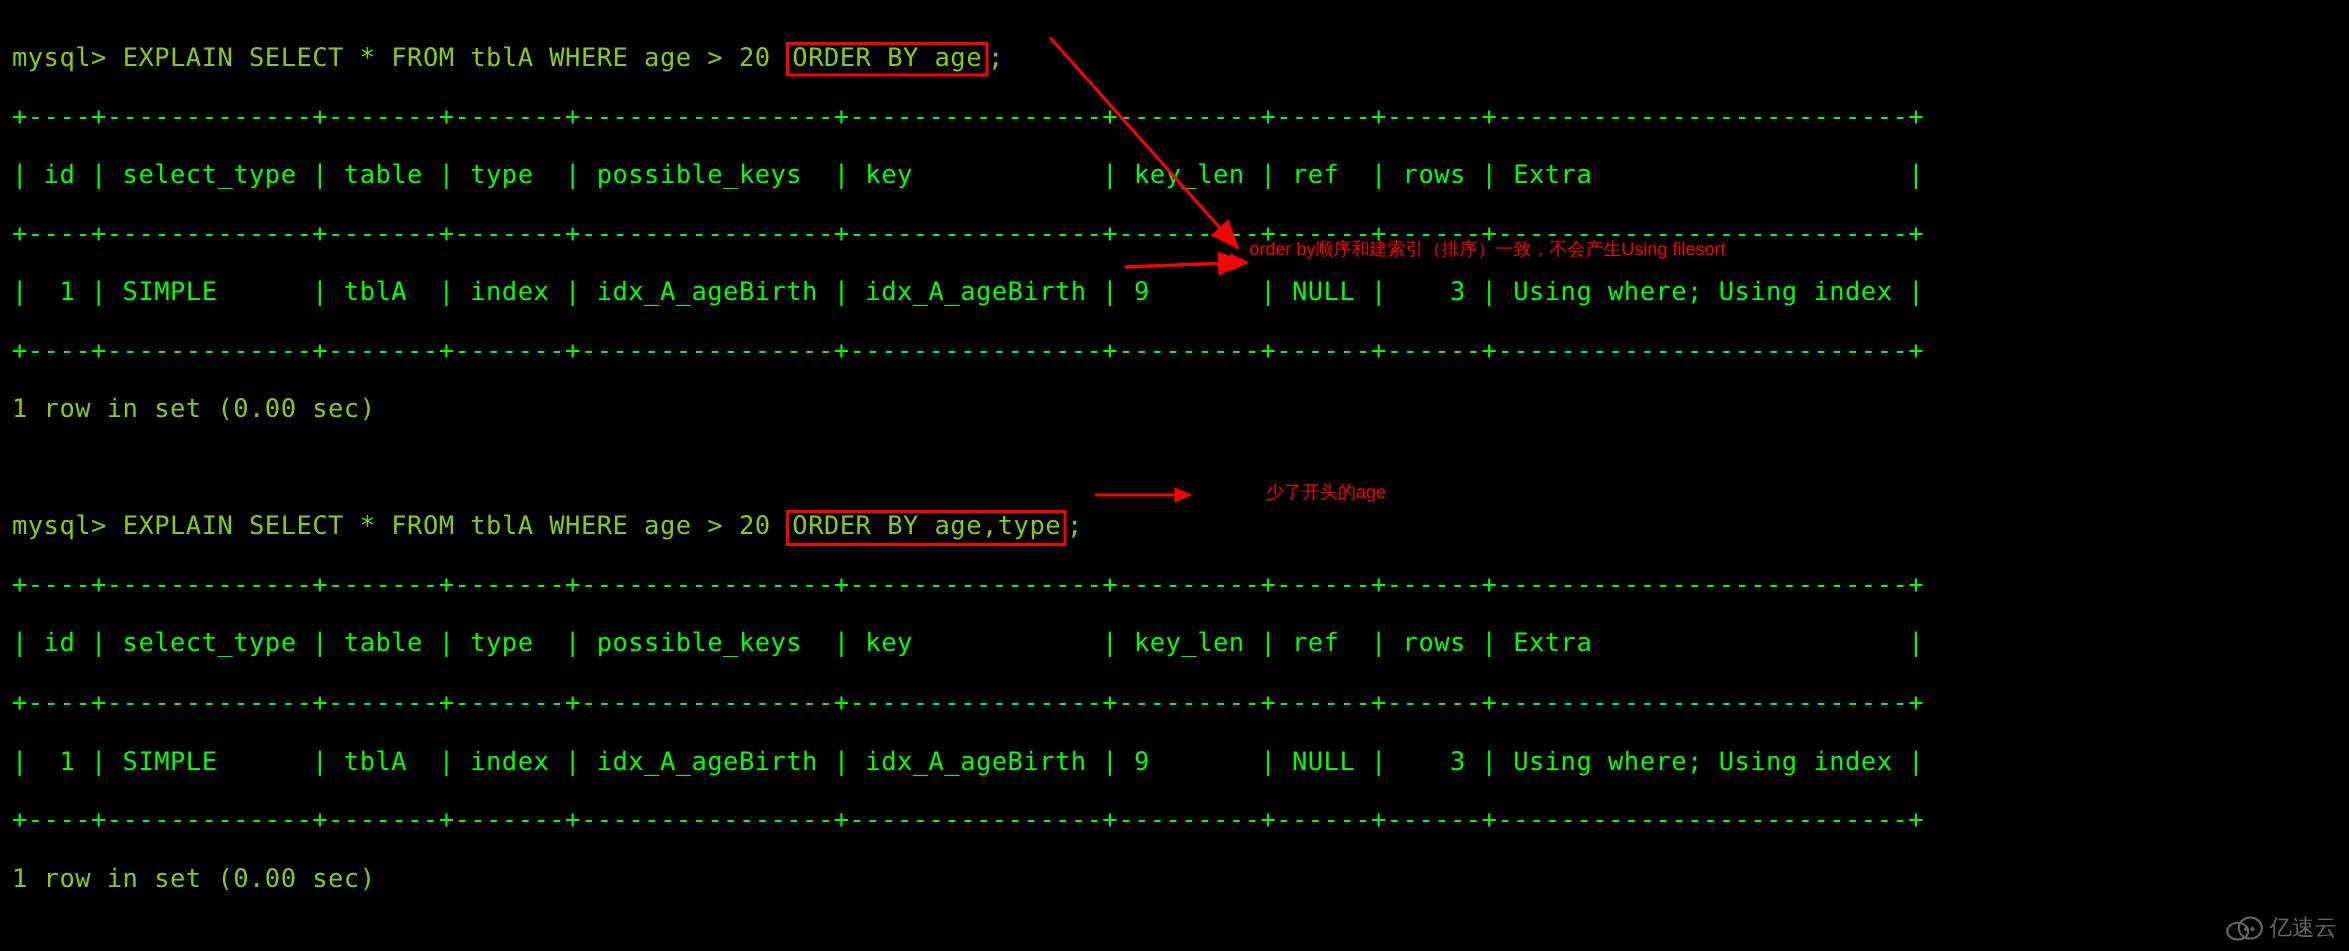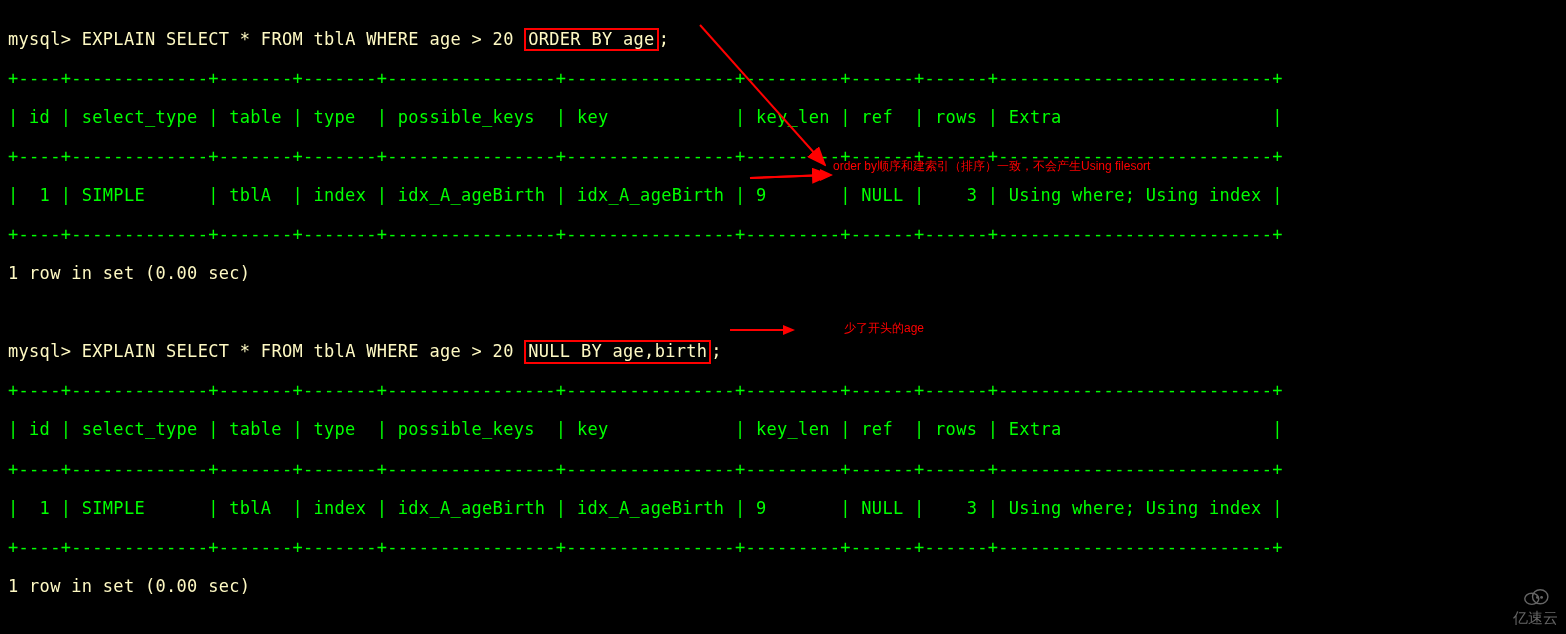--- a/index.html
+++ b/index.html
@@ -17,21 +17,21 @@
       height: 634px;
       overflow: hidden;
     }
     .terminal {
       padding: 10px 8px;
       line-height: 1.15;
       white-space: pre;
       letter-spacing: 0.3px;
     }
     .prompt-line {
-      color: #fef9c3;
+      color: #84cc16;
       position: relative;
     }
     .highlight-box {
       border: 2px solid #ff0000;
       display: inline-block;
       padding: 0px 2px;
       margin: -2px 0;
     }
     .ascii-border {
       color: #00ff00;
@@ -51,21 +51,20 @@
       pointer-events: none;
     }
     .watermark {
       position: absolute;
       bottom: 6px;
       right: 8px;
       display: flex;
       align-items: center;
       gap: 3px;
       opacity: 0.75;
-      flex-direction: column;
     }
     .watermark-icon {
       width: 28px;
       height: 20px;
     }
     .watermark-text {
       color: #888;
       font-family: "Microsoft YaHei", sans-serif;
       font-size: 15px;
     }
@@ -75,21 +74,21 @@
 
 <div class="terminal">
 <div class="prompt-line"><span>mysql&gt;</span> <span>EXPLAIN SELECT * FROM tblA WHERE age &gt; 20 </span><span class="highlight-box">ORDER BY age</span><span>;</span></div>
 <div class="ascii-border">+----+-------------+-------+-------+----------------+----------------+---------+------+------+--------------------------+</div>
 <div class="table-row">| id | select_type | table | type  | possible_keys  | key            | key_len | ref  | rows | Extra                    |</div>
 <div class="ascii-border">+----+-------------+-------+-------+----------------+----------------+---------+------+------+--------------------------+</div>
 <div class="table-row">|  1 | SIMPLE      | tblA  | index | idx_A_ageBirth | idx_A_ageBirth | 9       | NULL |    3 | Using where; Using index |</div>
 <div class="ascii-border">+----+-------------+-------+-------+----------------+----------------+---------+------+------+--------------------------+</div>
 <div class="prompt-line">1 row in set (0.00 sec)</div>
 <div class="prompt-line"> </div>
-<div class="prompt-line"><span>mysql&gt;</span> <span>EXPLAIN SELECT * FROM tblA WHERE age &gt; 20 </span><span class="highlight-box">NULL BY age,birth</span><span>;</span></div>
+<div class="prompt-line"><span>mysql&gt;</span> <span>EXPLAIN SELECT * FROM tblA WHERE age &gt; 20 </span><span class="highlight-box">ORDER BY age,type</span><span>;</span></div>
 <div class="ascii-border">+----+-------------+-------+-------+----------------+----------------+---------+------+------+--------------------------+</div>
 <div class="table-row">| id | select_type | table | type  | possible_keys  | key            | key_len | ref  | rows | Extra                    |</div>
 <div class="ascii-border">+----+-------------+-------+-------+----------------+----------------+---------+------+------+--------------------------+</div>
 <div class="table-row">|  1 | SIMPLE      | tblA  | index | idx_A_ageBirth | idx_A_ageBirth | 9       | NULL |    3 | Using where; Using index |</div>
 <div class="ascii-border">+----+-------------+-------+-------+----------------+----------------+---------+------+------+--------------------------+</div>
 <div class="prompt-line">1 row in set (0.00 sec)</div>
 <div class="prompt-line"> </div>
 
 </div>
 

